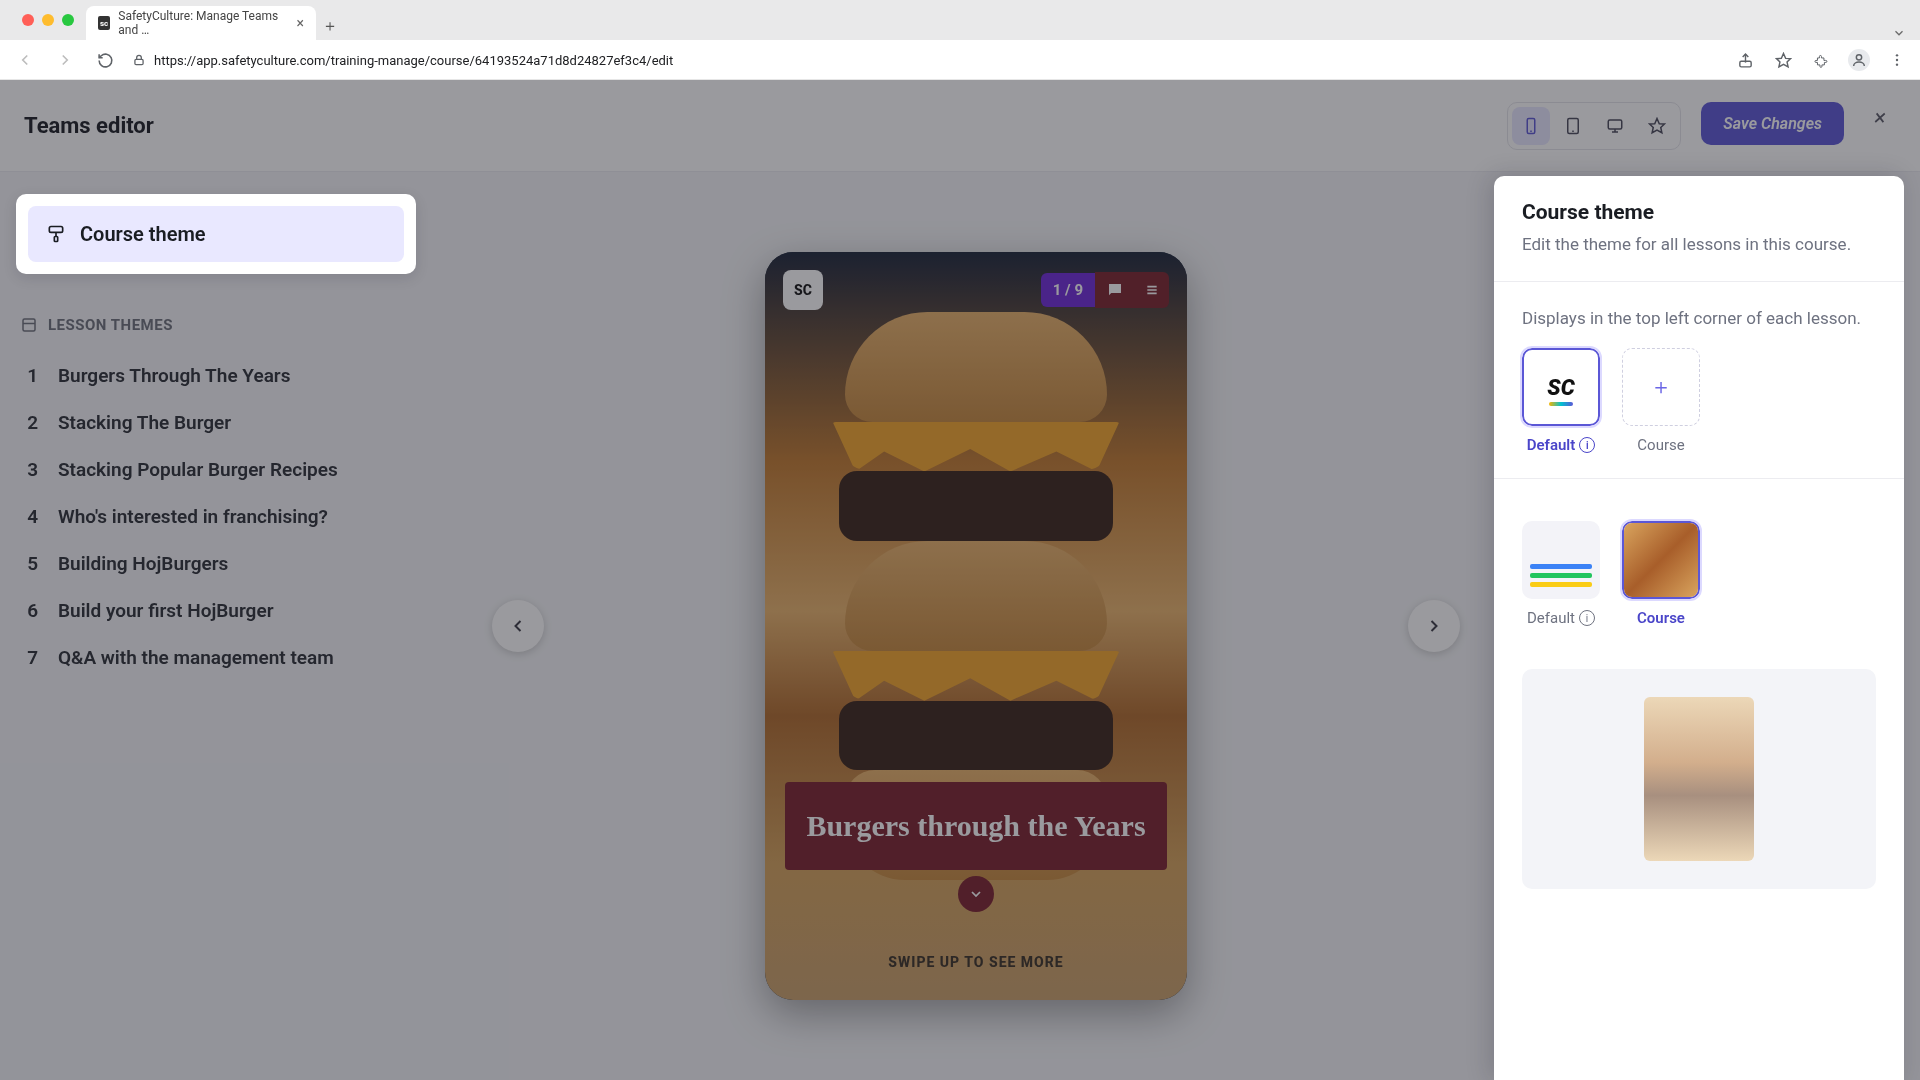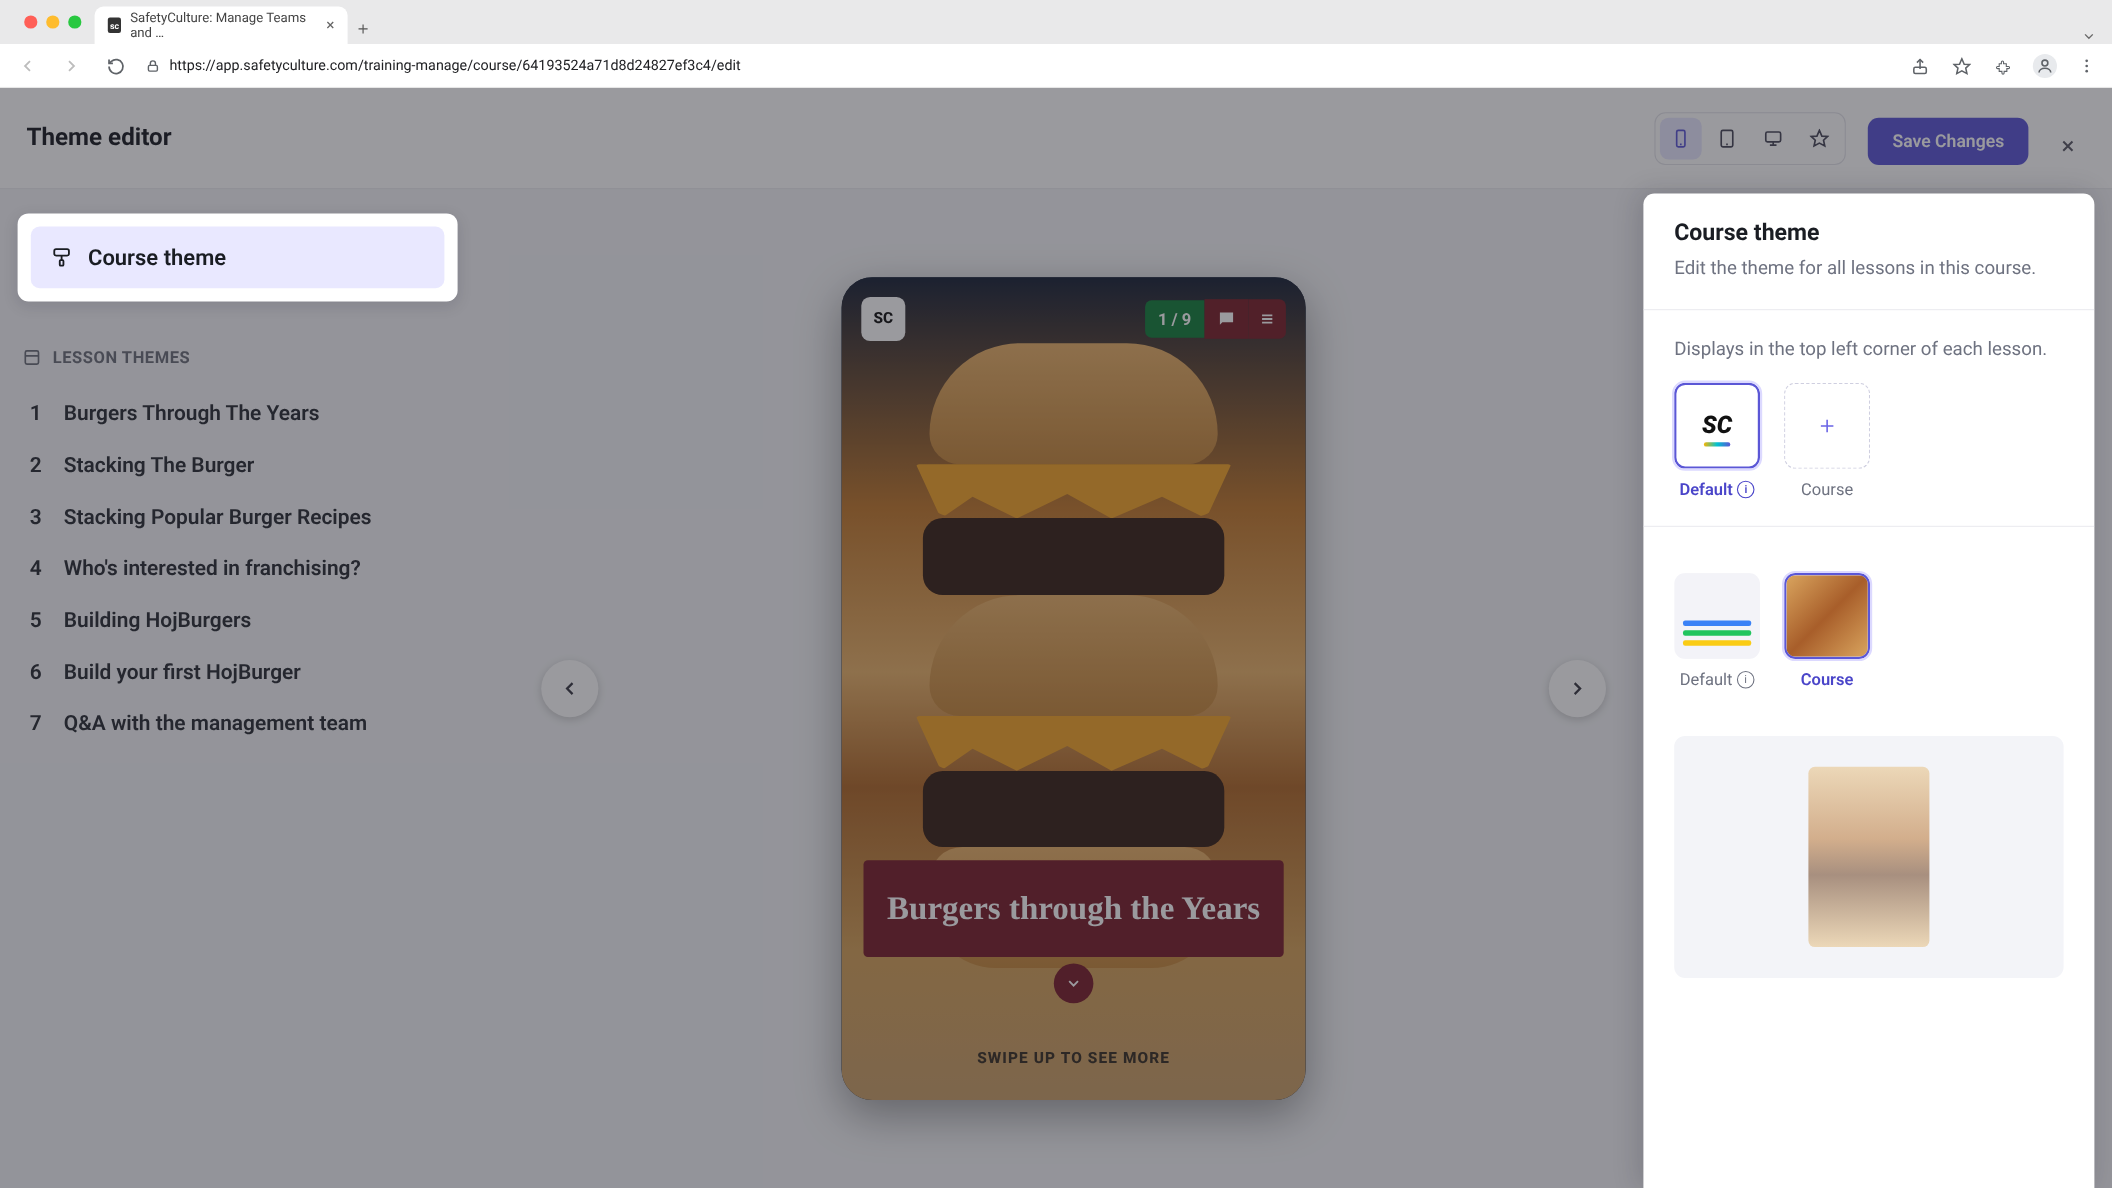--- a/index.html
+++ b/index.html
@@ -24,21 +24,21 @@
 .addr-right { margin-left:auto; display:flex; gap:16px; align-items:center; color:#5f6368; }
 .addr-right > * { width:22px; height:22px; display:flex; align-items:center; justify-content:center; }
 .avatar-chip { background:#e8eaed; border-radius:50%; }
 
 
 .app { position: relative; height: calc(1080px - 80px); background: #f4f5f7; }
 .dim-layer { position:absolute; inset:0; background: rgba(30,30,40,0.45); z-index: 5; pointer-events:none; }
 
 .app-header { position:absolute; top:0; left:0; right:0; height:92px; background:#fff; display:flex; align-items:center; padding:0 24px; border-bottom:1px solid #ececf0; }
 .app-title { font-size:22px; font-weight:700; color:#1a1d23; }
-.header-right { margin-left:auto; display:flex; align-items:flex-end; gap:20px; }
+.header-right { margin-left:auto; display:flex; align-items:flex-start; gap:20px;font-style:italic; }
 .device-group { display:flex; gap:4px; background:#fff; border:1px solid #e4e4ea; border-radius:10px; padding:4px; }
 .device-btn { width:38px; height:38px; display:flex; align-items:center; justify-content:center; border-radius:8px; color:#4a4a5a; }
 .device-btn.active { background:#e8e7ff; color:#5b57d6; }
 .save-btn { background:#5b57d6; color:#fff; padding:12px 22px; border-radius:10px; font-weight:600; font-size:16px; }
 .close-x { width:32px; height:32px; display:flex; align-items:center; justify-content:center; color:#5a5a66; font-size:22px; }
 
 .left-col { position:absolute; top:92px; left:0; bottom:0; width:432px; padding:22px 16px; }
 .course-theme-card { background:#fff; border-radius:10px; padding:12px; box-shadow:0 4px 14px rgba(20,20,40,0.12); position:relative; }
 .course-theme-inner { background:#e9e8ff; border-radius:8px; padding:16px 18px; display:flex; align-items:center; gap:14px; font-size:20px; font-weight:600; color:#1a1d23; }
 .paint-icon svg { display:block; }
@@ -56,21 +56,21 @@
 .phone { width: 422px; height: 748px; border-radius: 28px; background:#1b2a3d; overflow:hidden; box-shadow:0 14px 40px rgba(0,0,0,0.35); position:relative; }
 .phone-bg { position:absolute; inset:0; background: linear-gradient(180deg,#1a2438 0%, #c27a2e 28%, #e9b36a 48%, #b06a2a 62%, #d6a35a 82%, #caa06a 100%); }
 .burger-stack { position:absolute; top:60px; left:55px; right:55px; bottom:120px; display:flex; flex-direction:column; justify-content:space-around; }
 .bun { height:22%; border-radius:90px 90px 30px 30px; background:linear-gradient(#e8b26a,#c6893e); margin:0 8%; }
 .patty { height:14%; background:#3a2318; border-radius:18px; margin:0 6%; }
 .cheese { height:10%; background:#f4a72a; border-radius:4px 4px 40px 40px; margin:0 4%; clip-path: polygon(0 0,100% 0, 92% 100%, 78% 60%, 62% 100%, 48% 55%, 32% 100%, 18% 60%, 8% 100%); }
 .bun.bottom { border-radius:30px 30px 60px 60px; }
 .phone-top { position:absolute; top:18px; left:18px; right:18px; display:flex; align-items:center; gap:10px; }
 .sc-badge { width:40px; height:40px; background:#fff; border-radius:8px; display:flex; align-items:center; justify-content:center; font-weight:800; font-size:14px; color:#111; }
 .top-right { margin-left:auto; display:flex; align-items:center; gap:0; }
-.pager { background:#15803d; color:#fff; font-size:15px; font-weight:700; padding:8px 12px; border-radius:6px 0 0 6px; }
+.pager { background:#6d28d9; color:#fff; font-size:15px; font-weight:700; padding:8px 12px; border-radius:6px 0 0 6px; }
 .chat-pill { background:#7a222b; width:40px; height:36px; display:flex; align-items:center; justify-content:center; color:#fff; }
 .menu-pill { background:#7a222b; width:34px; height:36px; display:flex; align-items:center; justify-content:center; color:#fff; border-radius:0 6px 6px 0; }
 .title-card { position:absolute; bottom:130px; left:20px; right:20px; background:#7a1f2c; color:#fff; text-align:center; padding:26px 18px; font-family: Georgia, 'Times New Roman', serif; font-size:30px; font-weight:700; line-height:1.2; border-radius:4px; }
 .swipe-arrow { position:absolute; bottom:88px; left:50%; transform:translateX(-50%); width:36px; height:36px; border-radius:50%; background:#7a1f2c; color:#fff; display:flex; align-items:center; justify-content:center; }
 .swipe-text { position:absolute; bottom:30px; left:0; right:0; text-align:center; color:#3a3126; font-size:14px; font-weight:800; letter-spacing:1px; }
 
 
 .right-panel { position:absolute; top:96px; right:16px; bottom:0; width:410px; background:#fff; border-radius:10px 10px 0 0; box-shadow:-4px 0 24px rgba(20,20,40,0.18); z-index:20; overflow:hidden; display:flex; flex-direction:column; }
 .panel-scroll { overflow-y:auto; padding-bottom:8px; }
 .panel-block { padding:24px 28px; border-bottom:1px solid #ececf0; }
@@ -183,21 +183,21 @@
             <circle cx="12" cy="19" r="1.8"></circle>
           </svg>
         </span>
     </div>
   </div>
 </div>
 
 <div class="app">
 
   <div class="app-header">
-    <div class="app-title">Theme editor</div>
+    <div class="app-title">Teams editor</div>
     <div class="header-right">
       <div class="device-group">
         <div class="device-btn active">
             <svg width="18" height="18" viewBox="0 0 24 24" fill="none" stroke="currentColor" stroke-width="2">
               <rect x="7" y="2" width="10" height="20" rx="2"></rect>
               <line x1="11" y1="19" x2="13" y2="19"></line>
             </svg>
           </div>
         <div class="device-btn">
             <svg width="18" height="18" viewBox="0 0 24 24" fill="none" stroke="currentColor" stroke-width="2">

